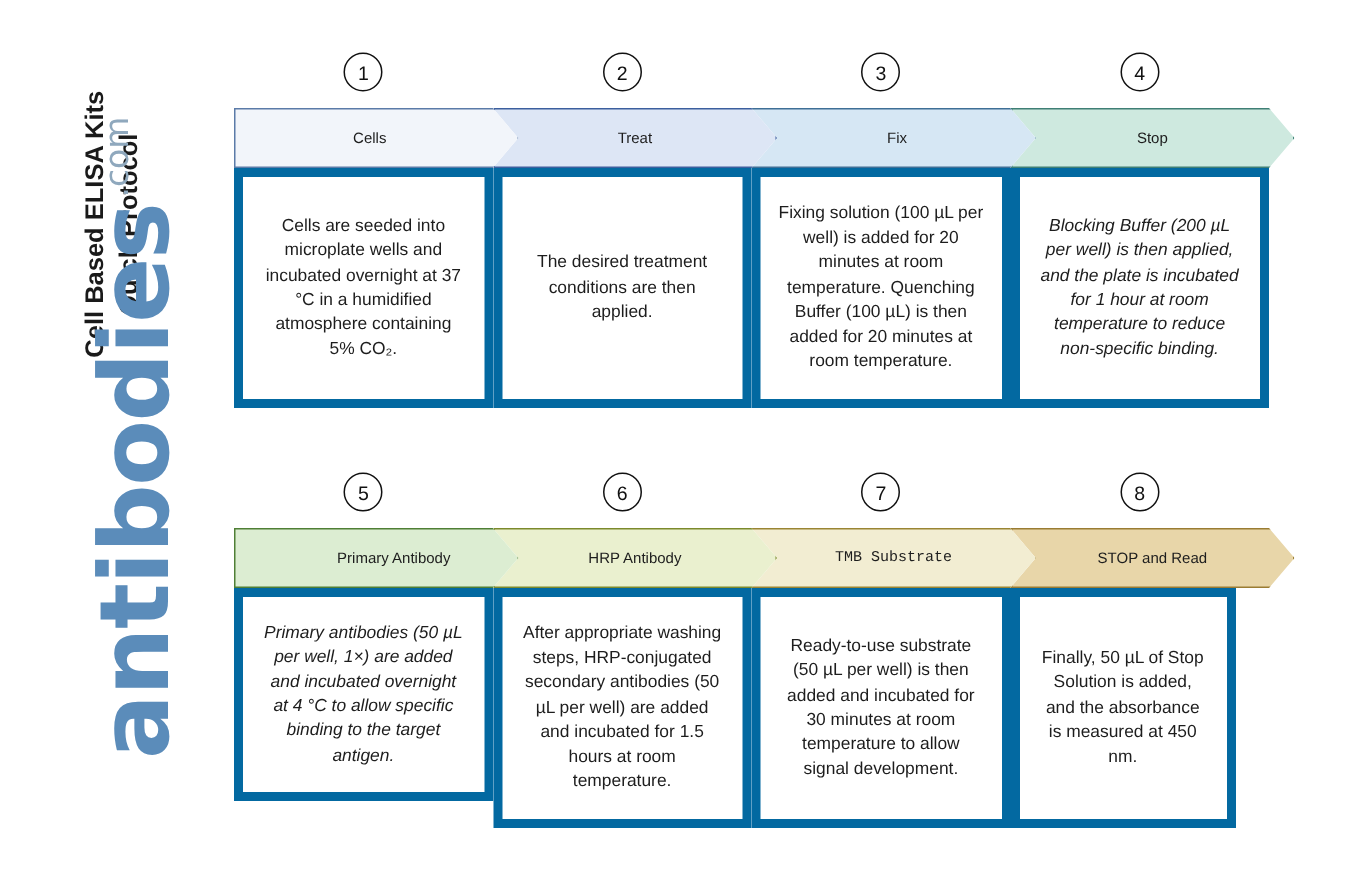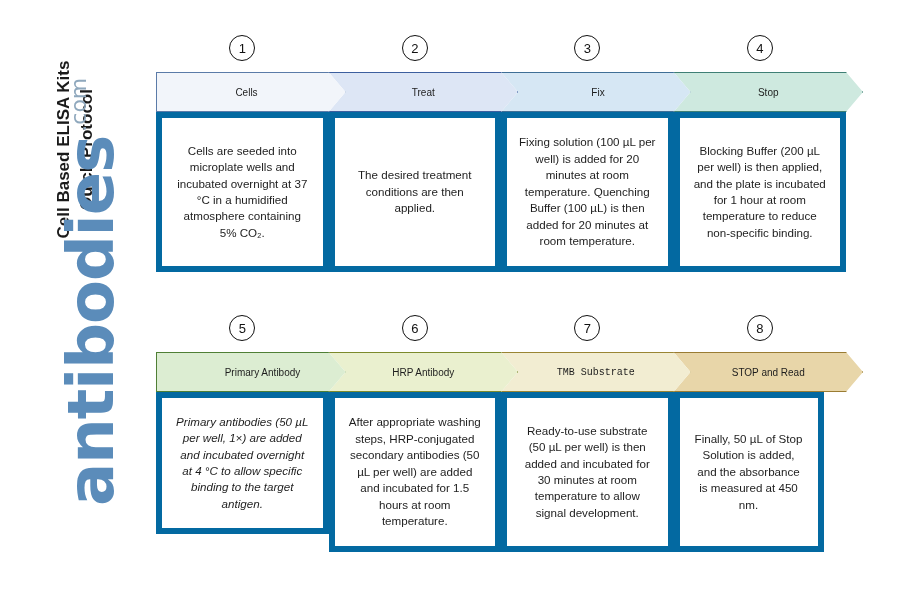--- a/index.html
+++ b/index.html
@@ -165,21 +165,21 @@
   <div class="cell-band" style="height: 160px;">
       <div class="cell" style="left: 0px; width: 172.5px; height: 160px;">
         <p>Cells are seeded into microplate wells and incubated overnight at 37 °C in a humidified atmosphere containing 5% CO₂.</p>
       </div>
       <div class="cell" style="left: 172.5px; width: 172.5px; height: 160px;">
         <p>The desired treatment conditions are then applied.</p>
       </div>
       <div class="cell" style="left: 345px; width: 172.5px; height: 160px;">
         <p>Fixing solution (100 µL per well) is added for 20 minutes at room temperature. Quenching Buffer (100 µL) is then added for 20 minutes at room temperature.</p>
       </div>
-      <div class="cell" style="left: 517.5px; width: 172.5px; height: 160px;">
+      <div class="cell" style="left: 517.5px; width: 172.5px; height: 160px; font-style: italic;">
         <p>Blocking Buffer (200 µL per well) is then applied, and the plate is incubated for 1 hour at room temperature to reduce non-specific binding.</p>
       </div>
     </div>
 </div>
 
 <div class="flow-row" id="row-2">
   <div class="num-strip">
       <div class="num-circle" style="left: 73.25px;">
         <span>5</span>
       </div>

